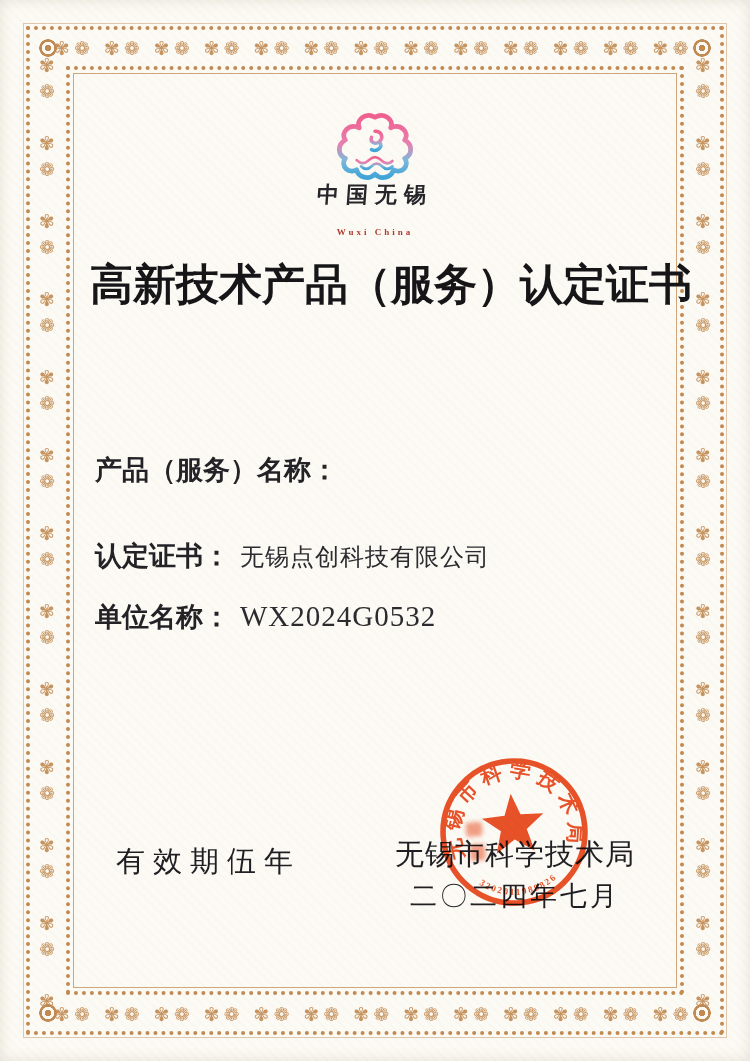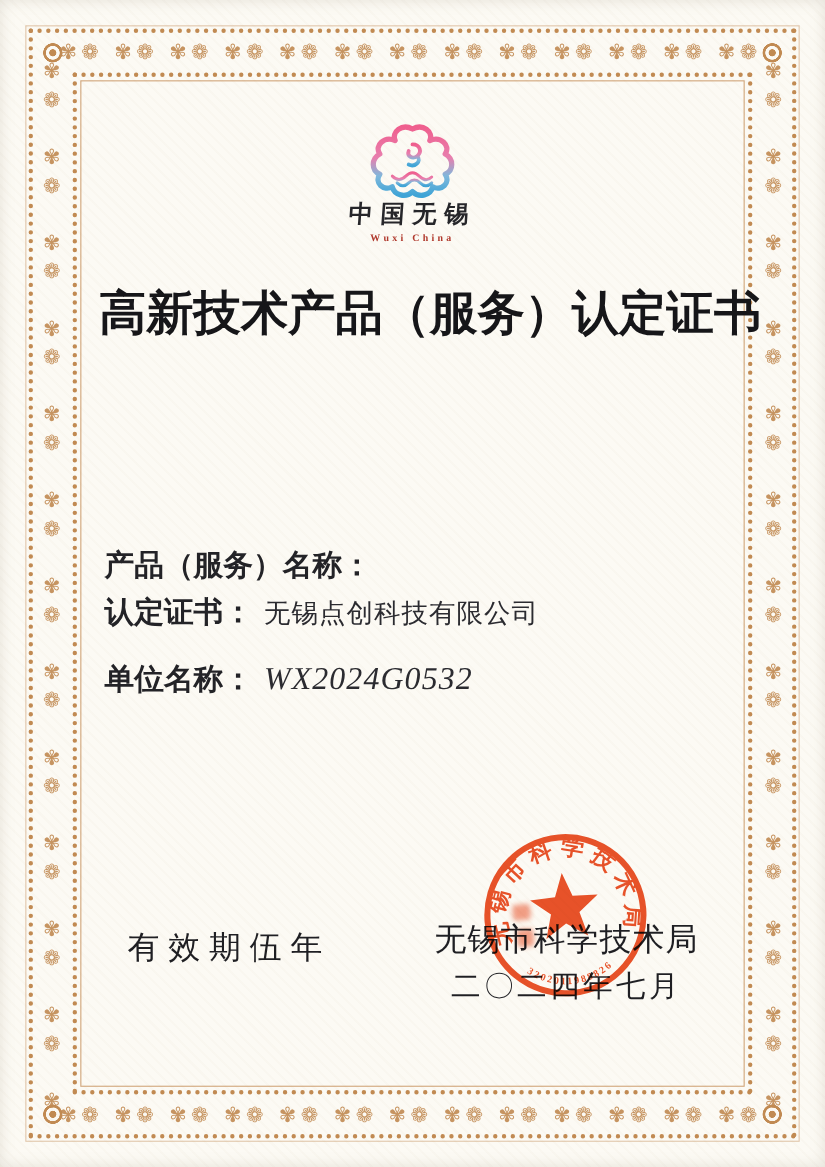--- a/index.html
+++ b/index.html
@@ -32,30 +32,30 @@
   .corner{position:absolute;width:24px;height:24px;color:var(--gold);font-size:22px;line-height:24px;
        text-align:center;font-family:"DejaVu Sans",sans-serif;
        background:radial-gradient(circle,var(--gold) 0 3px,rgba(0,0,0,0) 3.5px 6px,var(--gold) 6.5px 8.5px,rgba(0,0,0,0) 9px);}
   .corner.tl{top:36px;left:36px;} .corner.tr{top:36px;right:36px;}
   .corner.bl{bottom:36px;left:36px;} .corner.br{bottom:36px;right:36px;}
   
   .logo{position:absolute;top:112px;left:0;width:100%;text-align:center;}
   .logo-mark{display:block;margin:0 auto;}
   .logo-calligraphy{display:block;margin-top:-2px;font-size:22px;font-weight:700;letter-spacing:7px;
        color:#26262a;transform:skewX(-4deg);}
-  .logo-sub{display:block;margin-top:1px;font-size:9px;font-weight:700;letter-spacing:3px;color:var(--subtitle-red);}
+  .logo-sub{display:block;margin-top:17px;font-size:9px;font-weight:700;letter-spacing:3px;color:var(--subtitle-red);}
   
   .title{position:absolute;top:227px;left:16px;width:100%;text-align:center;font-size:43px;font-weight:700;
        color:#161619;letter-spacing:0px;font-family:"Liberation Serif","DejaVu Serif",serif;}
   
   .field-row{position:absolute;left:95px;display:flex;align-items:baseline;white-space:nowrap;}
-  .row-1{top:496px;} .row-2{top:538px;} .row-3{top:599px;}
+  .row-1{top:452px;} .row-2{top:538px;} .row-3{top:599px;}
   .field-label{font-family:"Liberation Sans","DejaVu Sans",sans-serif;font-weight:600;font-size:27px;color:#232327;}
   .field-value{margin-left:10px;font-size:24px;color:#2b2b30;letter-spacing:1px;}
-  .row-3 .field-value{font-size:29px;letter-spacing:1px;font-style:italic;}
+  .row-3 .field-value{font-size:29px;letter-spacing:1px;}
   
   .validity{position:absolute;left:116px;top:842px;font-size:29px;letter-spacing:8px;color:var(--ink);}
   .issuer-block{position:absolute;left:385px;top:835px;width:260px;text-align:center;color:var(--ink);}
   .issuer-line{font-size:29px;letter-spacing:1px;}
   .date-line{margin-top:3px;font-size:27px;letter-spacing:3px;}
   
   .seal{position:absolute;left:438px;top:756px;width:152px;height:152px;
        mix-blend-mode:multiply;opacity:.95;transform:rotate(-5deg);}
   .seal text{font-family:"Liberation Serif","DejaVu Serif",serif;}
 </style>

